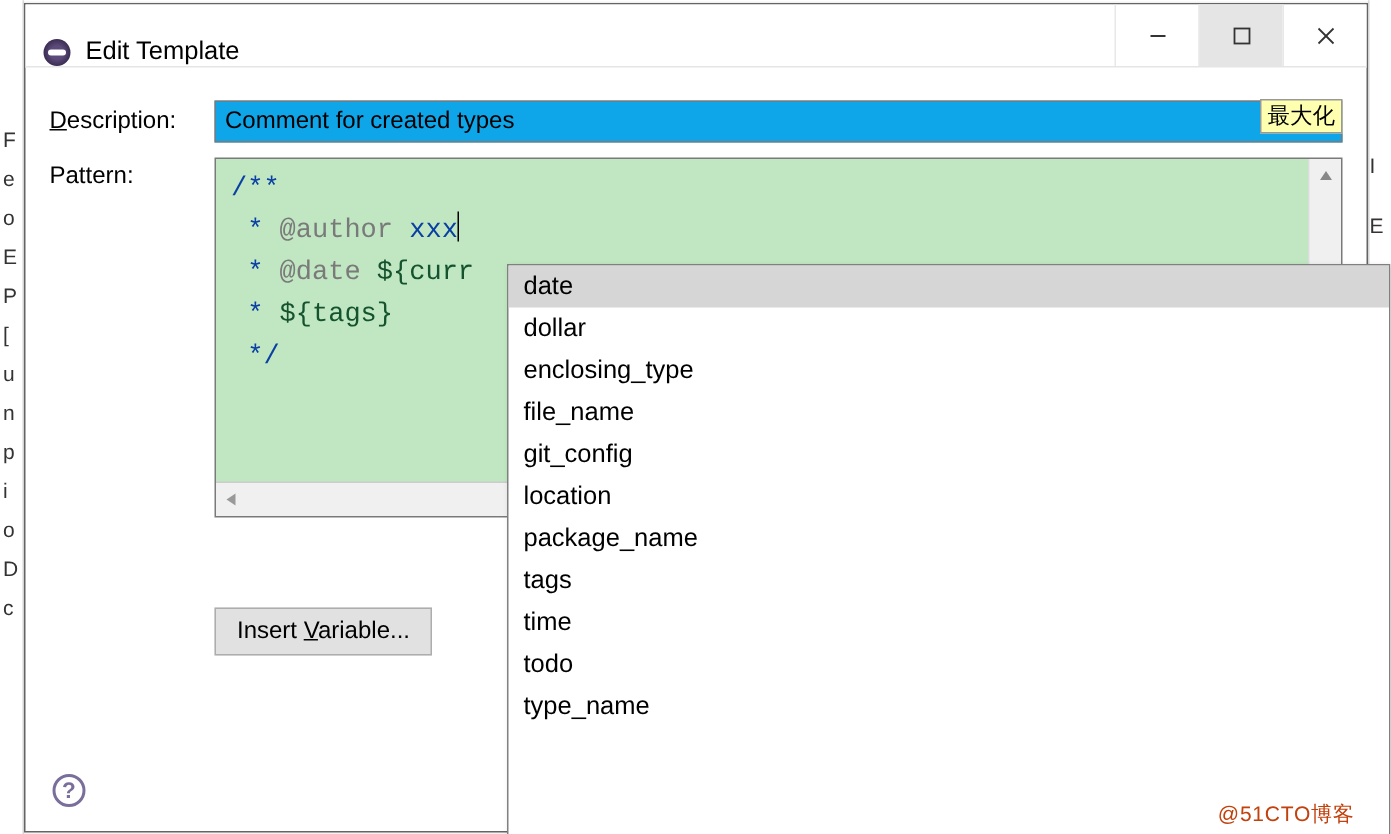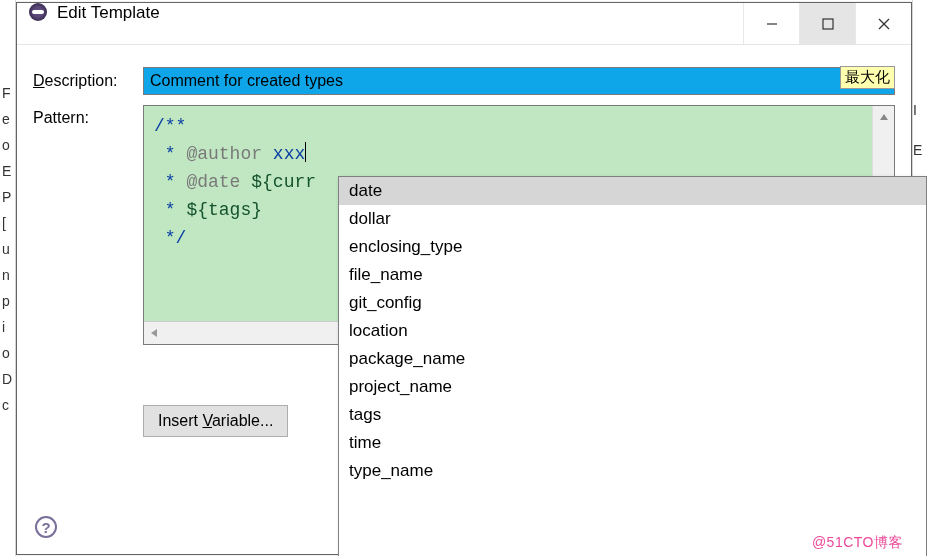--- a/index.html
+++ b/index.html
@@ -44,21 +44,21 @@
     width: 896px;
     height: 553px;
     background: #fff;
     border: 1px solid #646464;
     box-shadow: 0 0 0 1px rgba(0,0,0,0.05);
   }
   .titlebar {
     height: 42px;
     background: #fff;
     display: flex;
-    align-items: flex-start;
+    align-items: flex-end;
     border-bottom: 1px solid #e5e5e5;
   }
   .appicon {
     width: 18px; height: 18px;
     margin: 0 10px 0 12px;
     background: radial-gradient(circle at 50% 50%, #5c4a7a 35%, #3a2d52 70%);
     border-radius: 50%;
     position: relative;
   }
   .appicon::after {
@@ -217,21 +217,21 @@
     padding: 2px 10px;
     font-size: 17px;
     color:#000;
     display:flex; align-items:center;
   }
   .popup-item.sel { background: #d6d6d6; }
   .watermark {
     position:absolute;
     right: 24px;
     bottom: 4px;
-    color:#ec4899;
+    color:#c2410c;
     font-size:14px;
     letter-spacing:0.5px;
   }
 </style>
 </head>
 <body>
 
 <div class="left-edge">
   <span>F</span>
     <span>e</span>
@@ -329,19 +329,19 @@
 </div>
 
 <div class="popup">
   <div class="popup-item sel">date</div>
   <div class="popup-item">dollar</div>
   <div class="popup-item">enclosing_type</div>
   <div class="popup-item">file_name</div>
   <div class="popup-item">git_config</div>
   <div class="popup-item">location</div>
   <div class="popup-item">package_name</div>
-  <div class="popup-item">project_name</div>
   <div class="popup-item">tags</div>
   <div class="popup-item">time</div>
+  <div class="popup-item">todo</div>
   <div class="popup-item">type_name</div>
 </div>
 
 <div class="watermark">@51CTO博客</div>
 
 </body></html>

